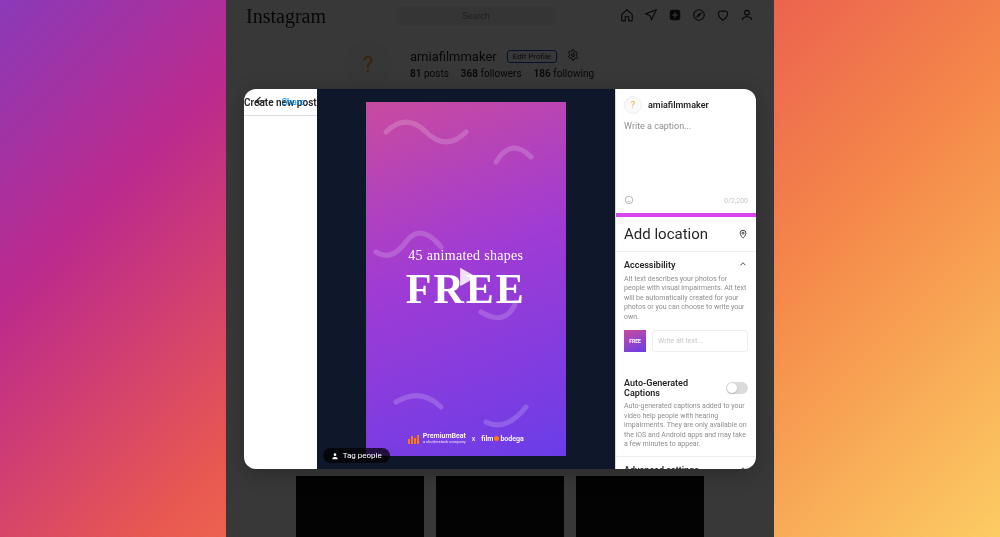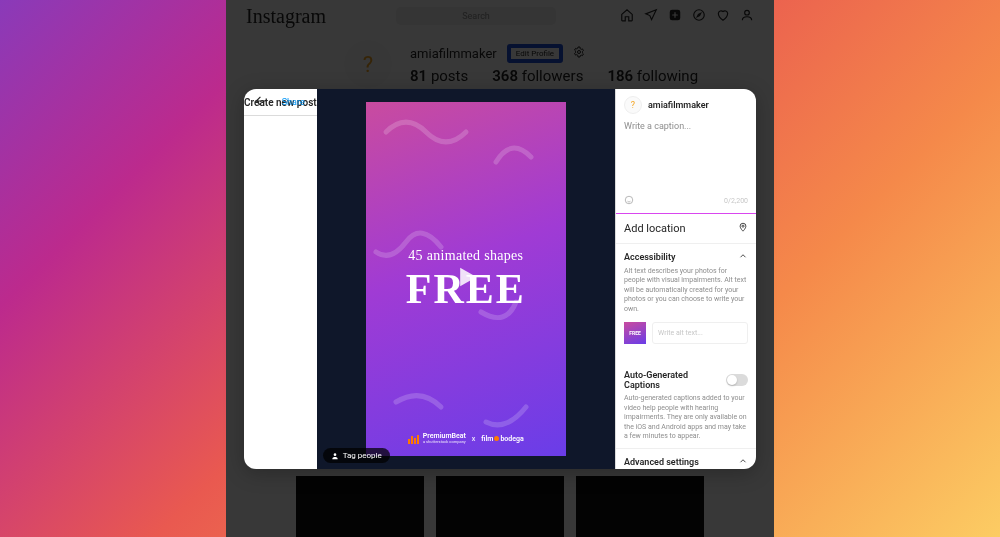--- a/index.html
+++ b/index.html
@@ -8,22 +8,22 @@
   .ig-overlay{position:absolute;inset:0;background:rgba(0,0,0,.78)}
   .ig-top{position:absolute;left:0;top:0;right:0;height:32px;display:flex;align-items:center;gap:26px;padding:0 20px}
   .ig-logo{font-family:"Brush Script MT",cursive;font-weight:500;font-size:20px;color:#262626}
   .ig-search{flex:1;margin-left:44px;max-width:160px;height:18px;background:#efefef;border-radius:5px;display:flex;align-items:center;justify-content:center;font-size:9px;color:#8e8e8e}
   .ig-nav{margin-left:auto;display:flex;gap:10px;color:#262626}
   .ig-nav svg{width:14px;height:14px}
   .ig-prof{position:absolute;left:118px;top:40px;display:flex;gap:18px;align-items:center}
   .ig-avatar-lg{width:48px;height:48px;border-radius:50%;background:#fafafa;display:flex;align-items:center;justify-content:center;font-size:22px;color:#f5a623}
   .ig-prof-text{display:flex;flex-direction:column;gap:4px}
   .ig-prof-row1{display:flex;align-items:center;gap:10px;font-size:13px;color:#262626}
-  .ig-prof-edit{font-size:8px;border:4px solid #1d4ed8;padding:1px 5px;border-radius:3px}
-  .ig-prof-row2{display:flex;gap:24px;font-size:15px;color:#262626}
+  .ig-prof-edit{font-size:8px;border:1px solid #1d4ed8;padding:1px 5px;border-radius:3px}
+  .ig-prof-row2{display:flex;gap:12px;font-size:10px;color:#262626}
   .ig-prof-row2 b{font-weight:600}
   .ig-grid{position:absolute;left:70px;right:70px;top:476px;display:flex;gap:12px}
   .ig-grid-cell{flex:1;height:122px;background:#111}
 
   .modal{position:absolute;left:244px;top:89px;width:512px;height:380px;background:#fff;border-radius:12px;box-shadow:0 4px 20px rgba(0,0,0,.25);display:flex;flex-direction:row;overflow:hidden}
   .m-head{height:26px;border-bottom:1px solid #dbdbdb;display:flex;align-items:center;justify-content:center;position:relative}
   .m-back{position:absolute;left:10px;cursor:pointer}
   .m-back svg{width:14px;height:14px}
   .m-title{font-size:10px;font-weight:600;color:#262626}
   .m-share{position:absolute;right:12px;font-size:9px;font-weight:400;color:#0095f6;cursor:pointer}
@@ -47,21 +47,21 @@
   .tag-btn{position:absolute;left:6px;bottom:6px;background:rgba(0,0,0,.72);color:#fff;border-radius:12px;padding:3px 8px;font-size:8px;display:flex;align-items:center;gap:4px;cursor:pointer}
   .tag-btn svg{width:8px;height:8px;fill:#fff}
 
   .m-right{width:140px;border-left:1px solid #dbdbdb;display:flex;flex-direction:column;font-size:8px;color:#262626}
   .r-user{display:flex;align-items:center;gap:6px;padding:7px 8px}
   .r-av{width:16px;height:16px;border-radius:50%;background:#fafafa;border:1px solid #eee;display:flex;align-items:center;justify-content:center;color:#f5a623;font-size:9px}
   .r-uname{font-weight:600;font-size:9px}
   .r-caption{flex:0 0 70px;padding:0 8px;color:#8e8e8e;font-size:9px}
   .r-capfoot{display:flex;align-items:center;justify-content:space-between;padding:4px 8px 6px;color:#c7c7c7;font-size:7px}
   .r-capfoot svg{width:10px;height:10px;stroke:#8e8e8e;fill:none}
-  .r-row{border-top:1px solid #d946ef;padding:8px;display:flex;align-items:center;justify-content:space-between;color:#262626;font-size:11px;cursor:pointer}
+  .r-row{border-top:4px solid #d946ef;padding:8px;display:flex;align-items:center;justify-content:space-between;color:#262626;font-size:15px;cursor:pointer}
   .r-row svg{width:10px;height:10px;stroke:#262626;fill:none;stroke-width:2}
   .r-section{border-top:1px solid #efefef;padding:7px 8px}
   .r-section-h{display:flex;align-items:center;justify-content:space-between;font-size:9px;font-weight:600;cursor:pointer;color:#262626}
   .r-desc{color:#8e8e8e;font-size:7px;line-height:1.35;margin-top:4px}
   .r-alt{display:flex;gap:6px;margin-top:8px}
   .r-thumb{width:22px;height:22px;background:linear-gradient(160deg,#c94b9f,#6a3de8);display:flex;align-items:center;justify-content:center;color:#fff;font-size:5px;font-weight:700}
   .r-alt-in{flex:1;border:1px solid #efefef;border-radius:3px;padding:0 5px;font-size:7px;color:#c7c7c7;display:flex;align-items:center}
   .r-sub{margin-top:8px;display:flex;align-items:center;justify-content:space-between;font-size:9px;font-weight:600}
   .toggle{width:22px;height:12px;background:#dbdbdb;border-radius:10px;position:relative;cursor:pointer}
   .toggle::after{content:"";position:absolute;width:10px;height:10px;background:#fff;border-radius:50%;top:1px;left:1px;box-shadow:0 1px 2px rgba(0,0,0,.2)}

